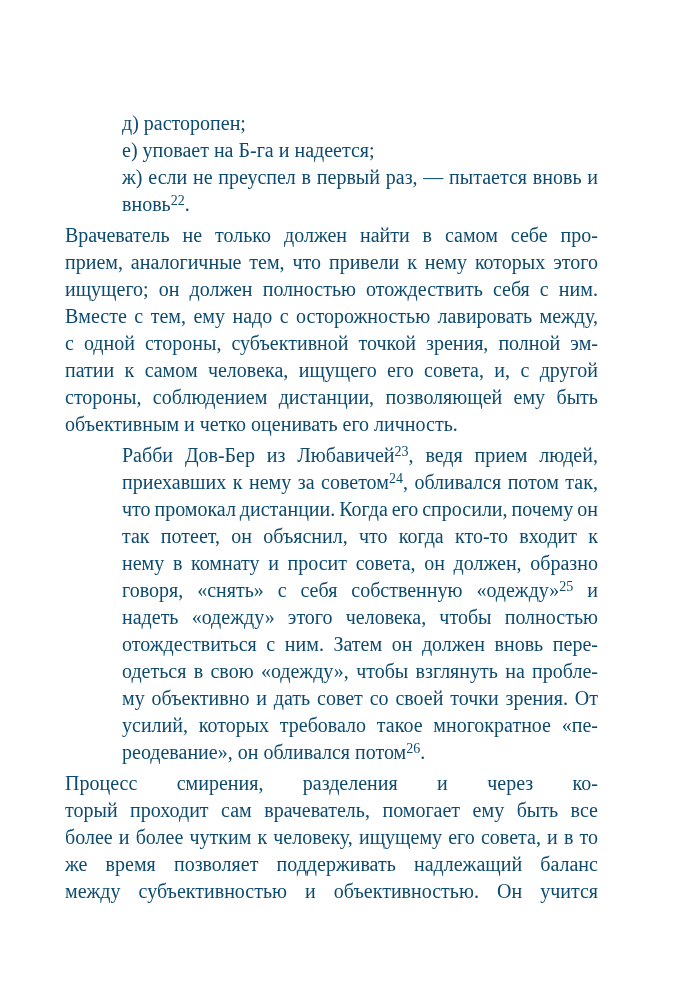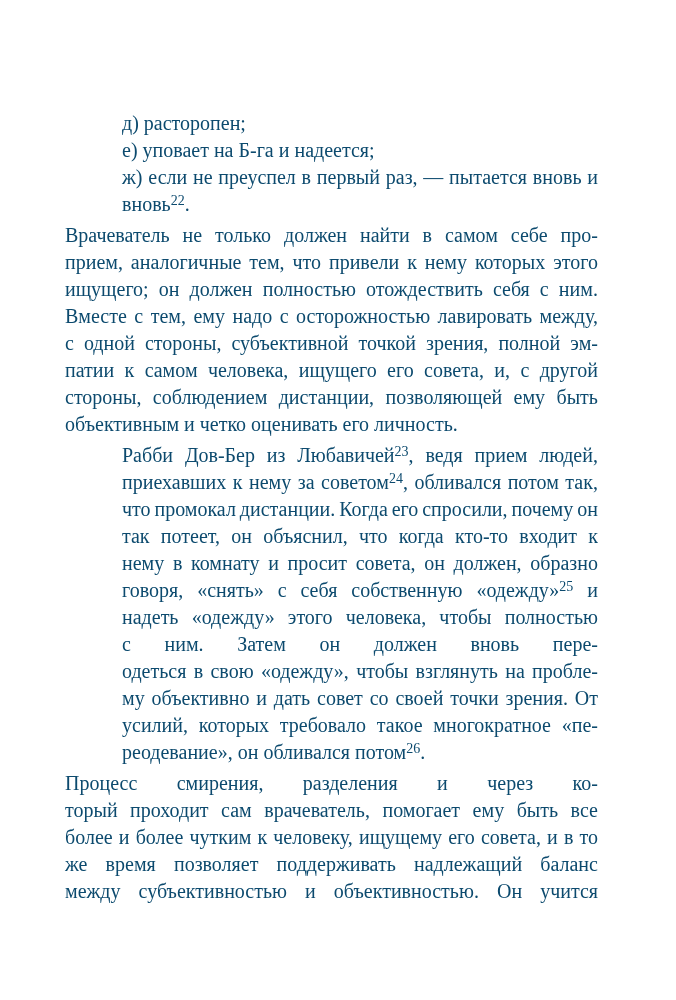--- a/index.html
+++ b/index.html
@@ -221,20 +221,21 @@
         </div>
         <div class="line j">
           <span class="w">надеть</span>
           <span class="w">«одежду»</span>
           <span class="w">этого</span>
           <span class="w">человека,</span>
           <span class="w">чтобы</span>
           <span class="w">полностью</span>
         </div>
         <div class="line j">
+          <span class="w">отождествиться</span>
           <span class="w">с</span>
           <span class="w">ним.</span>
           <span class="w">Затем</span>
           <span class="w">он</span>
           <span class="w">должен</span>
           <span class="w">вновь</span>
           <span class="w">пере-</span>
         </div>
         <div class="line j">
           <span class="w">одеться</span>

